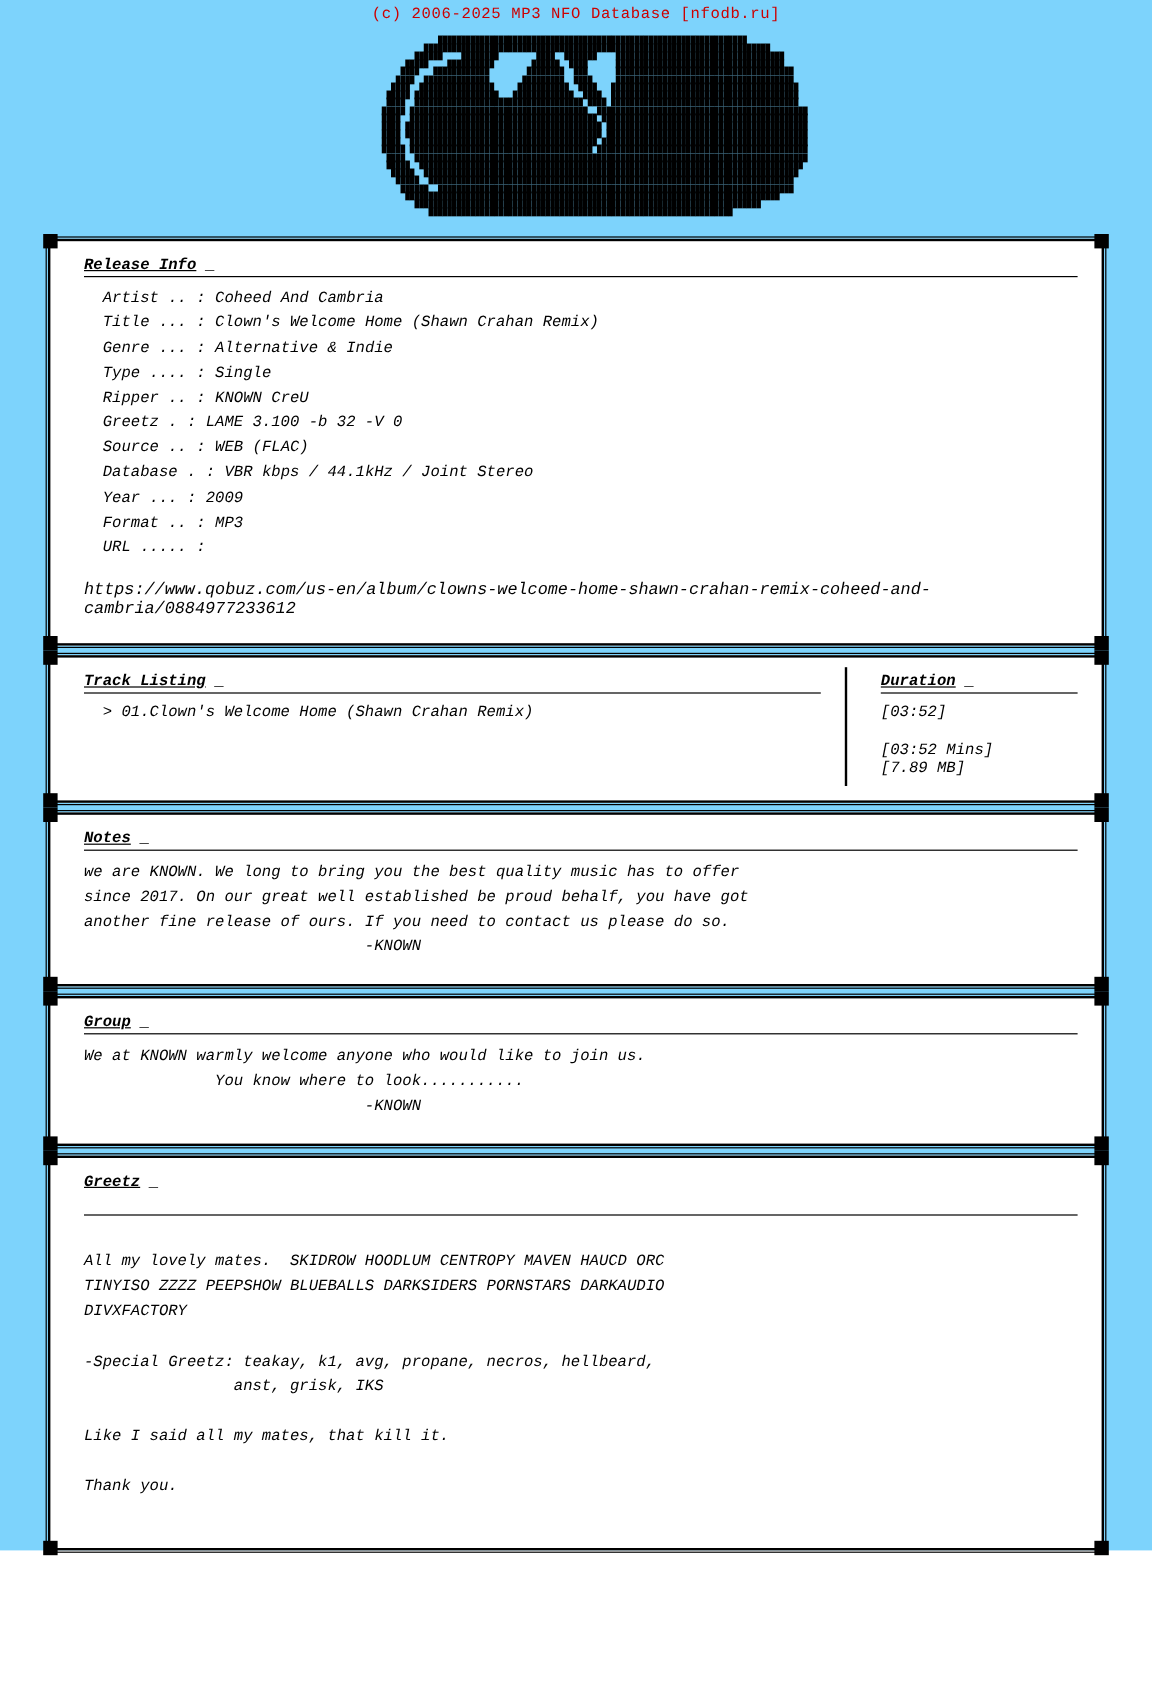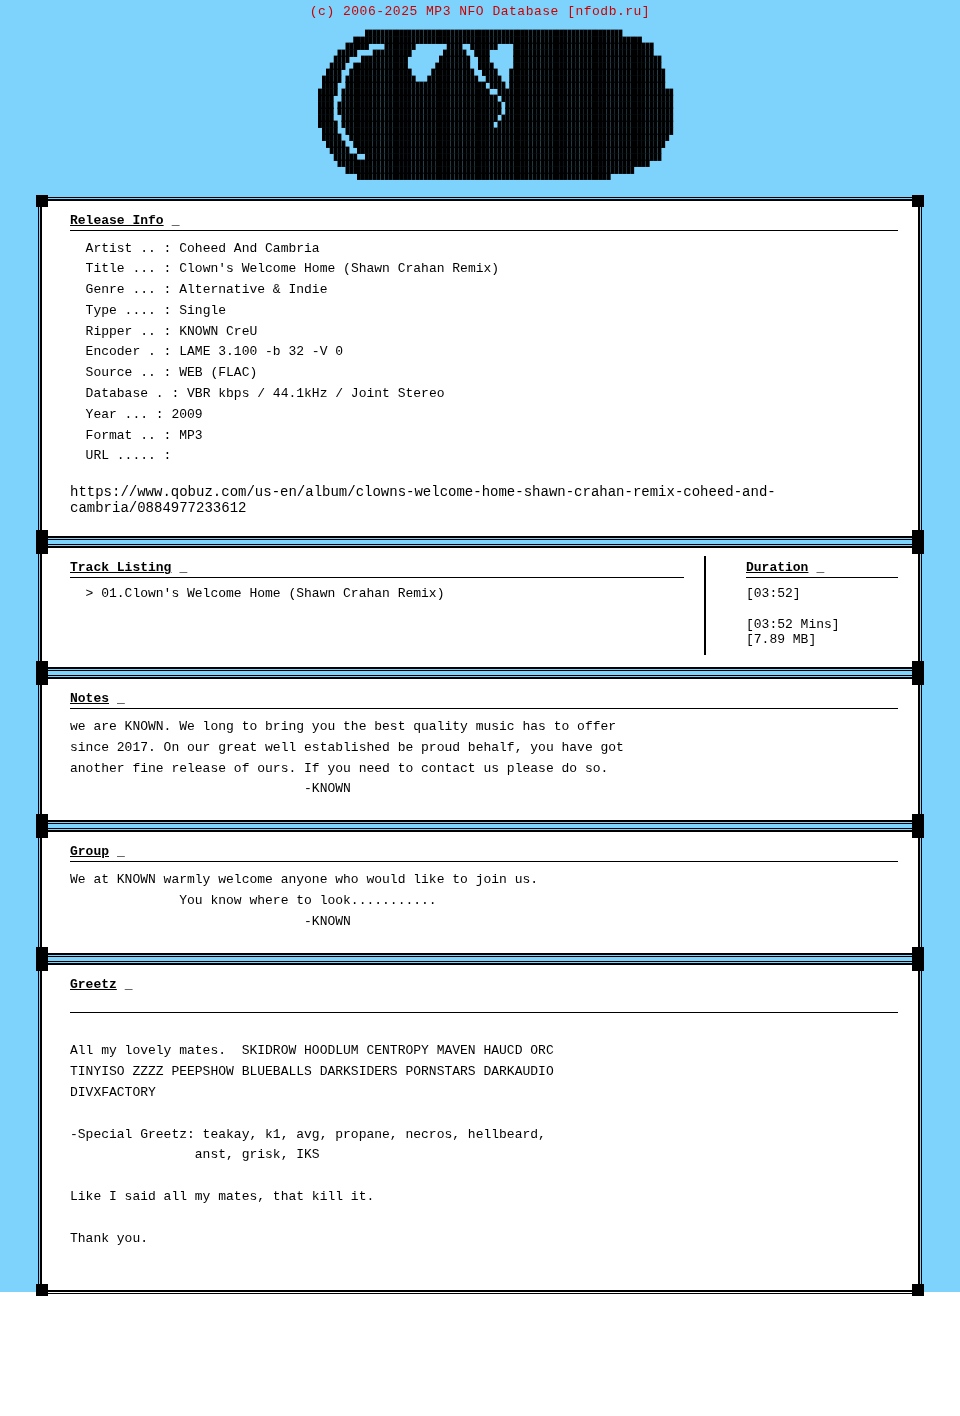--- a/index.html
+++ b/index.html
@@ -107,36 +107,37 @@
       font-family: 'Courier New', Courier, monospace;
       font-size: 6.5px;
       line-height: 1.0;
       color: #000;
       display: inline-block;
       text-align: left;
     }
 
     .section-inner {
       padding: 4px 8px 8px 16px;
+      font-style: italic;
     }
 
     
     .two-col-section {
       display: flex;
     }
 
     .left-half {
       flex: 1;
       border-right: 2px solid #000;
       padding-right: 12px;
     }
 
     .right-half {
       width: 200px;
-      padding-left: 24px;
+      padding-left: 12px;
     }
   </style>
 </head>
 <body>
 
 <div class="page-wrapper">
 
   <div class="copyright-bar">
     <span>(c) 2006-2025 MP3 NFO Database [nfodb.ru]</span>
   </div>
@@ -180,21 +181,21 @@
         <div style="display:flex; align-items:center; gap:8px; margin-bottom:2px;">
           <span class="section-label">Release Info</span>
           <span>_</span>
         </div>
         <hr class="section-divider">
         <div class="section-content"><span>  <span>Artist .. :</span> <span>Coheed And Cambria</span>
   <span>Title ... :</span> <span>Clown's Welcome Home (Shawn Crahan Remix)</span>
   <span>Genre ... :</span> <span>Alternative &amp; Indie</span>
   <span>Type .... :</span> <span>Single</span>
   <span>Ripper .. :</span> <span>KNOWN CreU</span>
-  <span>Encoder . :</span> <span>LAME 3.100 -b 32 -V 0</span>
+  <span>Greetz . :</span> <span>LAME 3.100 -b 32 -V 0</span>
   <span>Source .. :</span> <span>WEB (FLAC)</span>
   <span>Database . :</span> <span>VBR kbps / 44.1kHz / Joint Stereo</span>
   <span>Year ... :</span> <span>2009</span>
   <span>Format .. :</span> <span>MP3</span>
   <span>URL ..... :</span></span>
         </div>
         <div class="url-text" style="padding-left:0; margin-top:-4px;">https://www.qobuz.com/us-en/album/clowns-welcome-home-shawn-crahan-remix-coheed-and-cambria/0884977233612</div>
       </div>
     </div>
 

